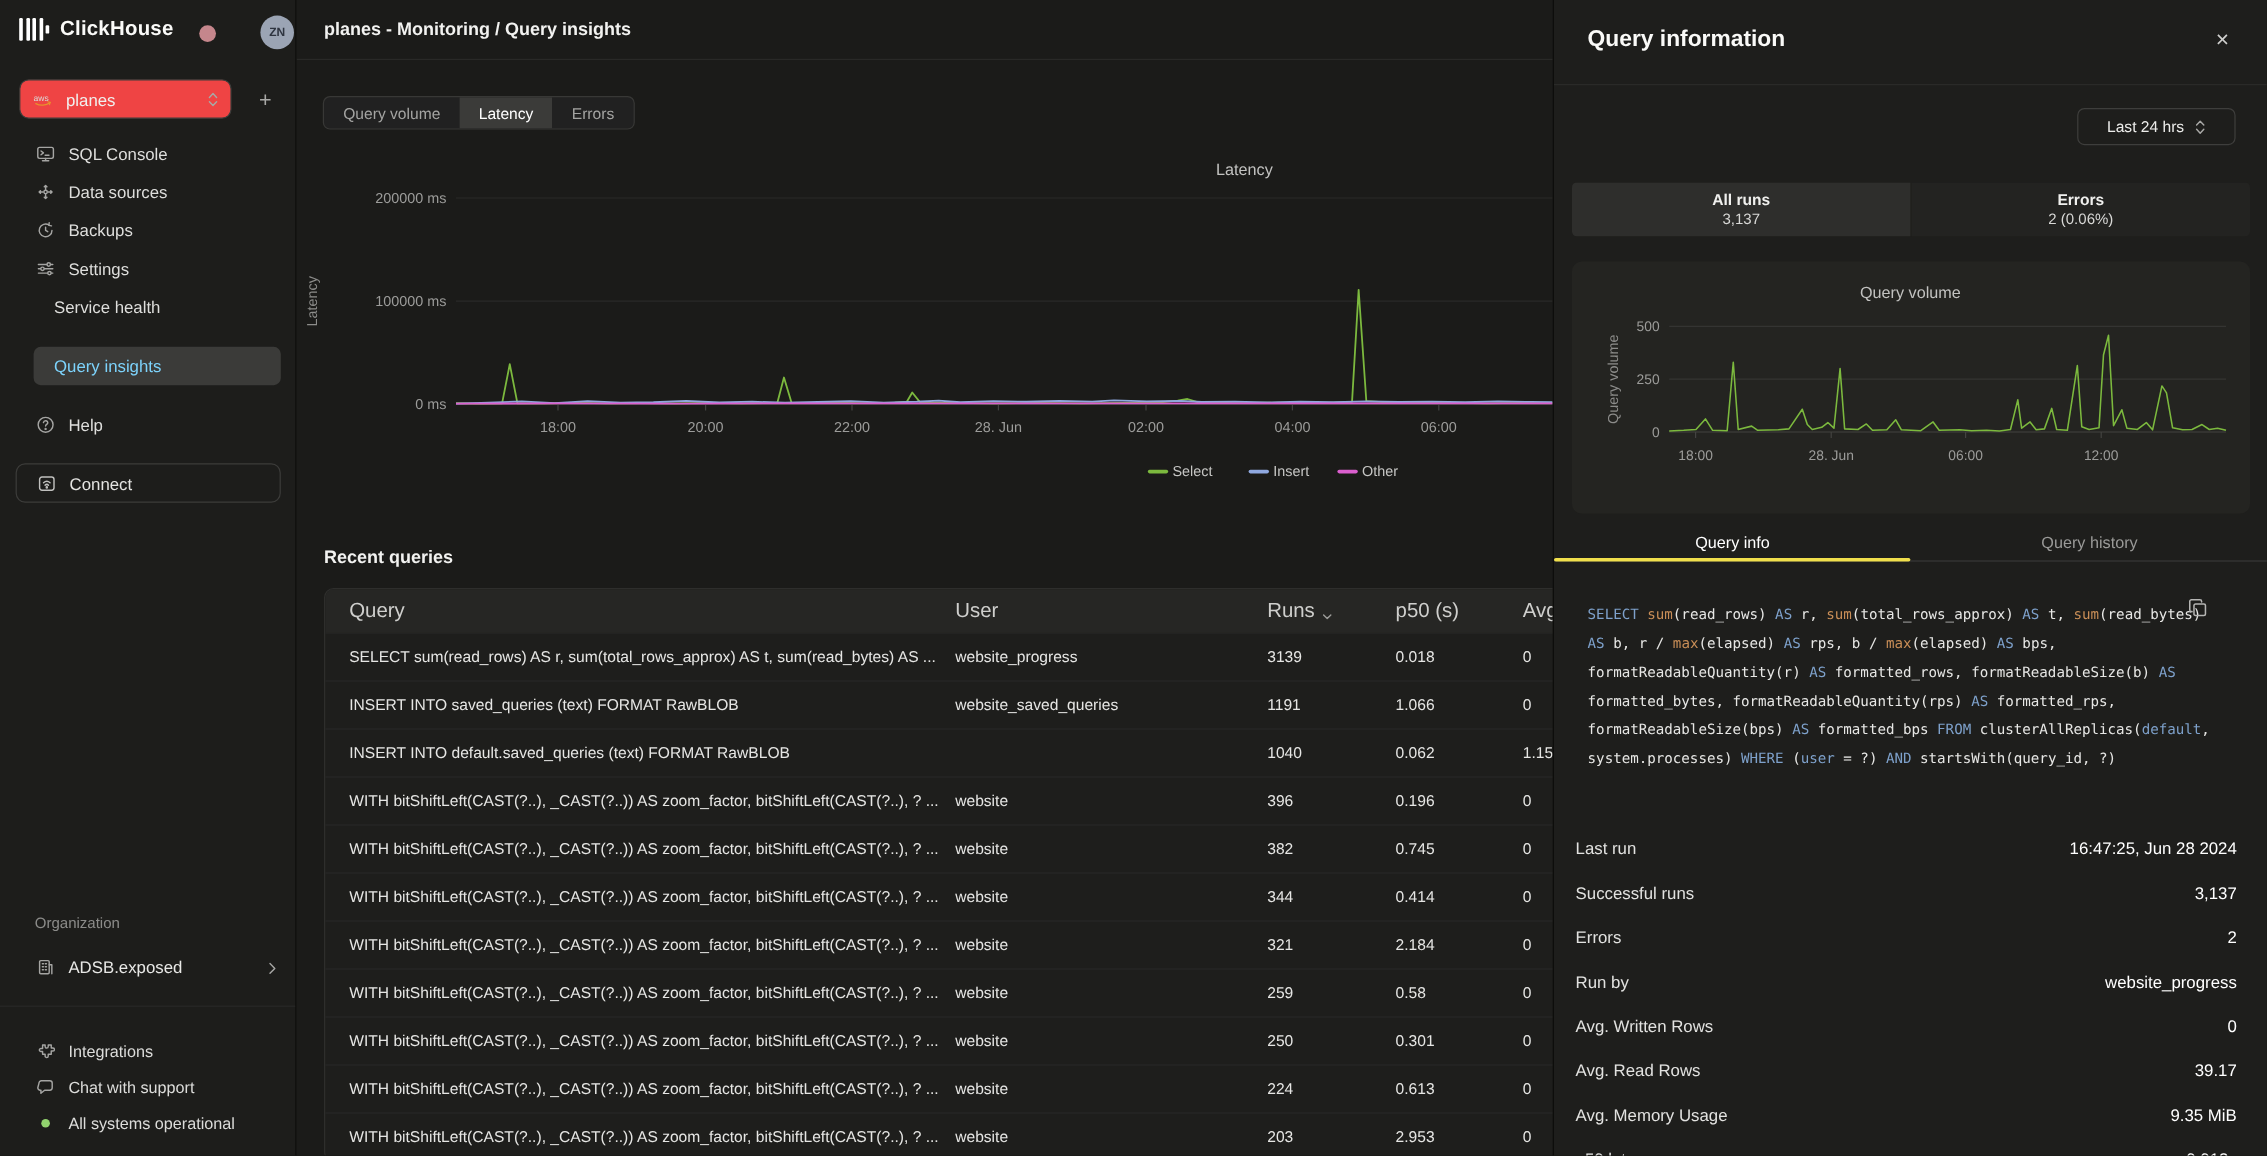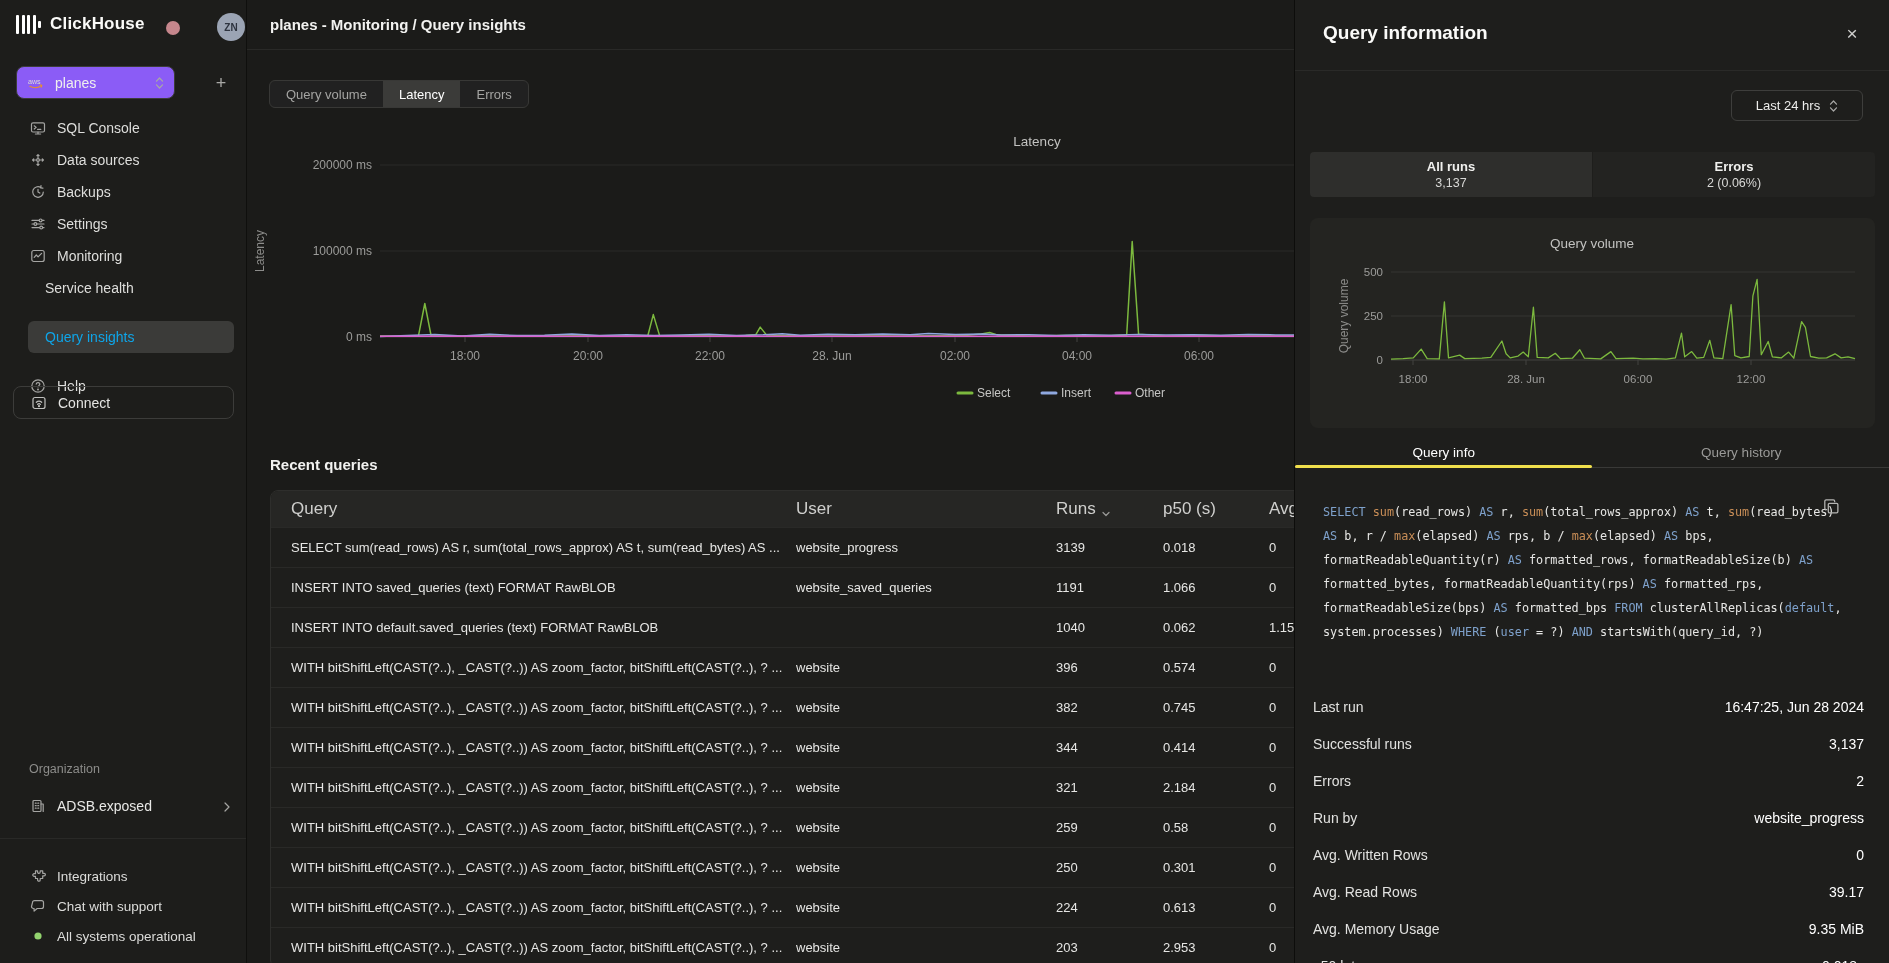--- a/index.html
+++ b/index.html
@@ -7,28 +7,28 @@
   body{background:#1B1B19;font-family:"Liberation Sans",sans-serif;color:#E8E8E6;position:relative;font-size:14px}
   
   .sidebar{position:absolute;left:0;top:0;width:247px;height:963px;background:#1D1D1B;border-right:1px solid #0F0F0D;z-index:4}
   .logo-row{position:absolute;left:16px;top:14px;display:flex;align-items:center;gap:9px}
   .logo-bars{display:flex;gap:2.5px;align-items:flex-start;height:19px}
   .logo-bars i{display:block;width:3px;height:19px;background:#FFF;border-radius:1px}
   .logo-bars i.short{height:7px;margin-top:6px}
   .brand-name{font-size:17px;font-weight:600;color:#FAFAF8;letter-spacing:.2px}
   .health-dot{position:absolute;left:166px;top:21px;width:14px;height:14px;border-radius:50%;background:#C5868C}
   .avatar{position:absolute;left:217px;top:13px;width:28px;height:28px;border-radius:50%;background:#9BA4B4;color:#2E3440;font-size:10px;font-weight:700;display:flex;align-items:center;justify-content:center}
-  .svc-select{position:absolute;left:16px;top:66px;width:159px;height:33px;background:#8b5cf6;border:1px solid #3C3C3A;border-radius:8px;display:flex;align-items:center;padding:0 10px;gap:9px;cursor:pointer}
+  .svc-select{position:absolute;left:16px;top:66px;width:177px;height:33px;background:#ef4444;border:1px solid #3C3C3A;border-radius:8px;display:flex;align-items:center;padding:0 10px;gap:9px;cursor:pointer}
   .svc-select .val{font-size:14px;color:#F0F0EE;flex:1}
   .add-btn{position:absolute;left:208px;top:70px;width:26px;height:26px;color:#A8A8A6;font-size:18px;display:flex;align-items:center;justify-content:center;cursor:pointer}
   .nav{position:absolute;left:0;top:112px;right:0}
   .nav-item{height:32px;display:flex;align-items:center;padding-left:30px;gap:11px;color:#DEDEDC;cursor:pointer}
   .nav-item .ic{width:16px;height:16px;color:#A5A5A3;flex:0 0 16px}
   .sub-item{height:32px;display:flex;align-items:center;margin:0 12px 17px 28px;padding-left:17px;border-radius:6px;color:#DEDEDC;cursor:pointer}
-  .sub-item.active{background:#3B3B39;color:#0ea5e9}
+  .sub-item.active{background:#3B3B39;color:#7dd3fc}
   .connect-btn{position:absolute;left:13px;top:386px;width:221px;height:33px;border:1px solid #3C3C3A;border-radius:8px;display:flex;align-items:center;padding-left:17px;gap:11px;color:#E4E4E2;cursor:pointer}
   .connect-btn .ic{width:16px;height:16px;color:#C0C0BE}
   .org-label{position:absolute;left:29px;top:762px;font-size:12.5px;color:#8C8C8A}
   .org-row{position:absolute;left:0;top:790px;right:0;height:32px;display:flex;align-items:center;padding:0 14px 0 30px;gap:11px;cursor:pointer}
   .org-row .ic{width:16px;height:16px;color:#A5A5A3}
   .org-row .nm{flex:1;color:#E8E8E6}
   .side-divider{position:absolute;left:0;top:838px;right:0;border-top:1px solid #292927}
   .side-footer{position:absolute;left:0;top:861px;right:0}
   .foot-item{height:30px;display:flex;align-items:center;padding-left:30px;gap:11px;color:#DCDCDA;cursor:pointer;font-size:13.5px}
   .foot-item .ic{width:16px;height:16px;color:#A5A5A3}
@@ -133,27 +133,20 @@
         </div>
         <div class="nav-item">
           <span class="ic"><svg class="lin" viewBox="0 0 16 16">
               <path d="M2 4.4h12M2 8h12M2 11.6h12"></path>
               <circle cx="10.6" cy="4.4" r="1.4" fill="#1D1D1B"></circle>
               <circle cx="5.4" cy="8" r="1.4" fill="#1D1D1B"></circle>
               <circle cx="11.2" cy="11.6" r="1.4" fill="#1D1D1B"></circle>
             </svg></span>
           <div>Settings</div>
         </div>
-        <div class="nav-item">
-          <span class="ic"><svg class="lin" viewBox="0 0 16 16">
-              <rect x="1.8" y="2.5" width="12.4" height="11" rx="2"></rect>
-              <path d="M4.2 9.3l2.1-2.3 1.8 1.8 3.5-3.5"></path>
-            </svg></span>
-          <div>Monitoring</div>
-        </div>
       </div>
     <div>
         <div class="sub-item">
           <div>Service health</div>
         </div>
         <div class="sub-item active">
           <div>Query insights</div>
         </div>
       </div>
     <div class="nav-item">
@@ -294,21 +287,21 @@
           <div class="q">INSERT INTO default.saved_queries (text) FORMAT RawBLOB</div>
           <div></div>
           <div>1040</div>
           <div>0.062</div>
           <div>1.15</div>
         </div>
         <div class="rq-row">
           <div class="q">WITH bitShiftLeft(CAST(?..), _CAST(?..)) AS zoom_factor, bitShiftLeft(CAST(?..), ? ...</div>
           <div>website</div>
           <div>396</div>
-          <div>0.574</div>
+          <div>0.196</div>
           <div>0</div>
         </div>
         <div class="rq-row">
           <div class="q">WITH bitShiftLeft(CAST(?..), _CAST(?..)) AS zoom_factor, bitShiftLeft(CAST(?..), ? ...</div>
           <div>website</div>
           <div>382</div>
           <div>0.745</div>
           <div>0</div>
         </div>
         <div class="rq-row">

